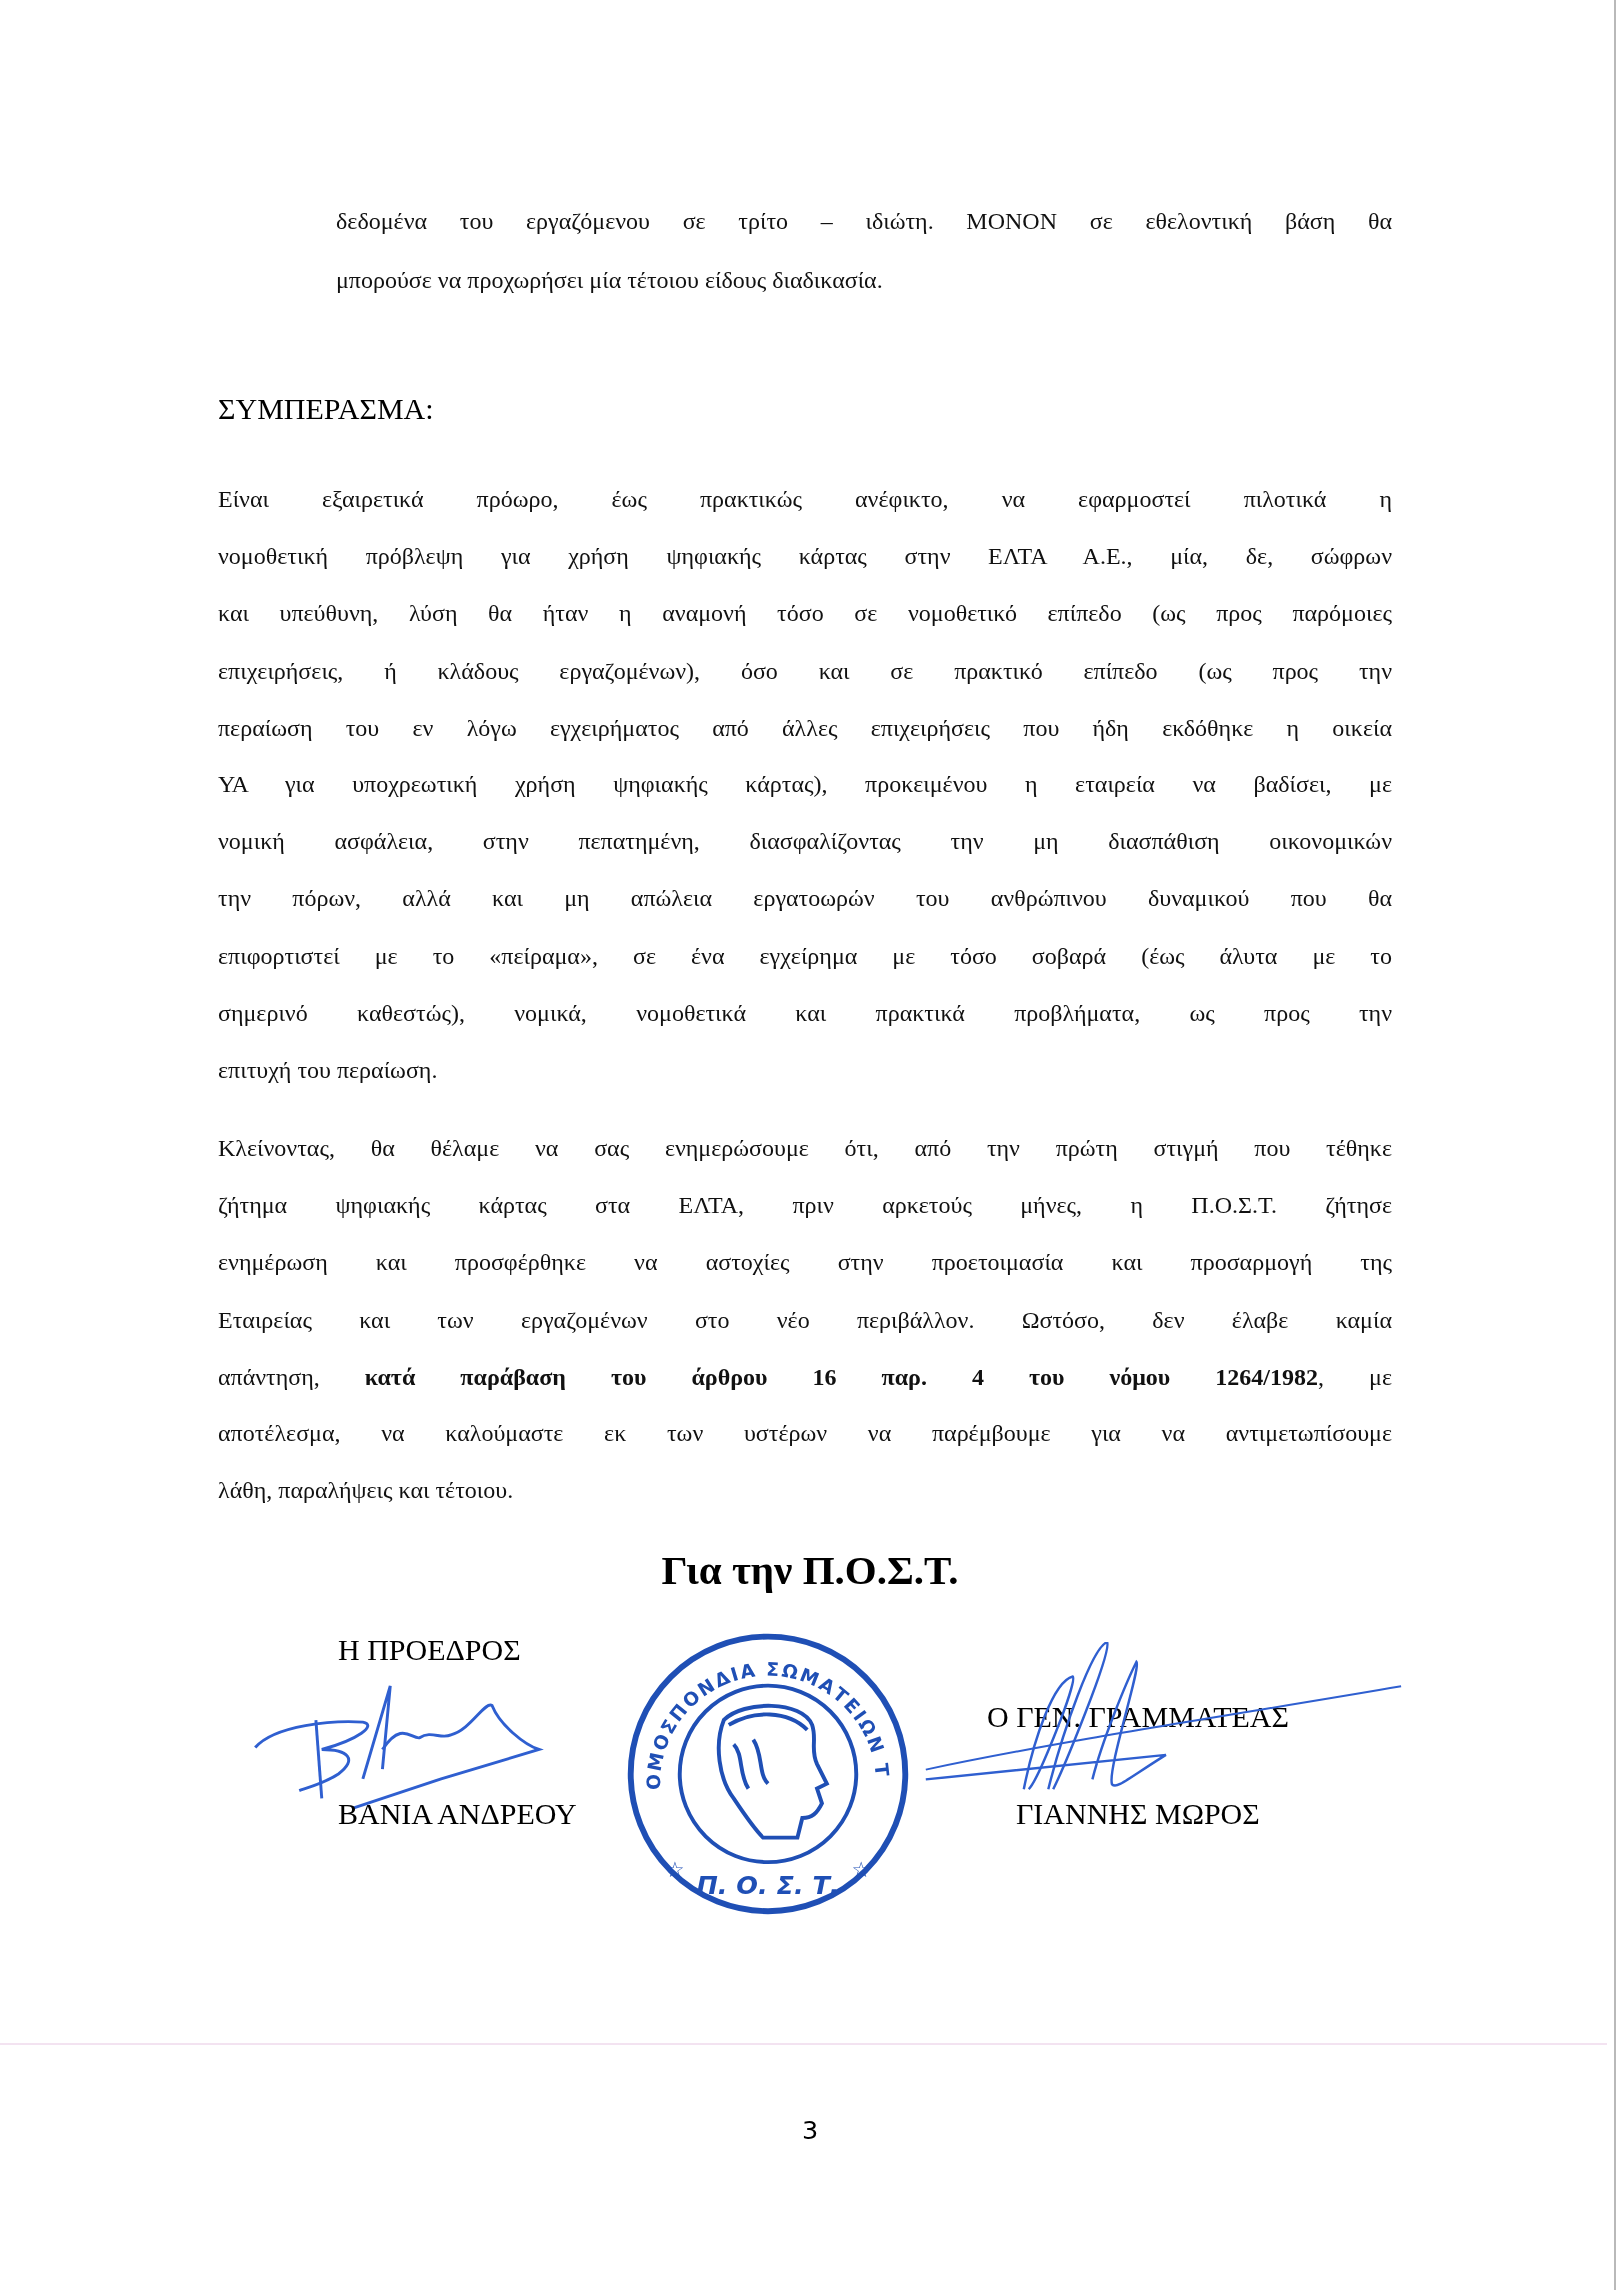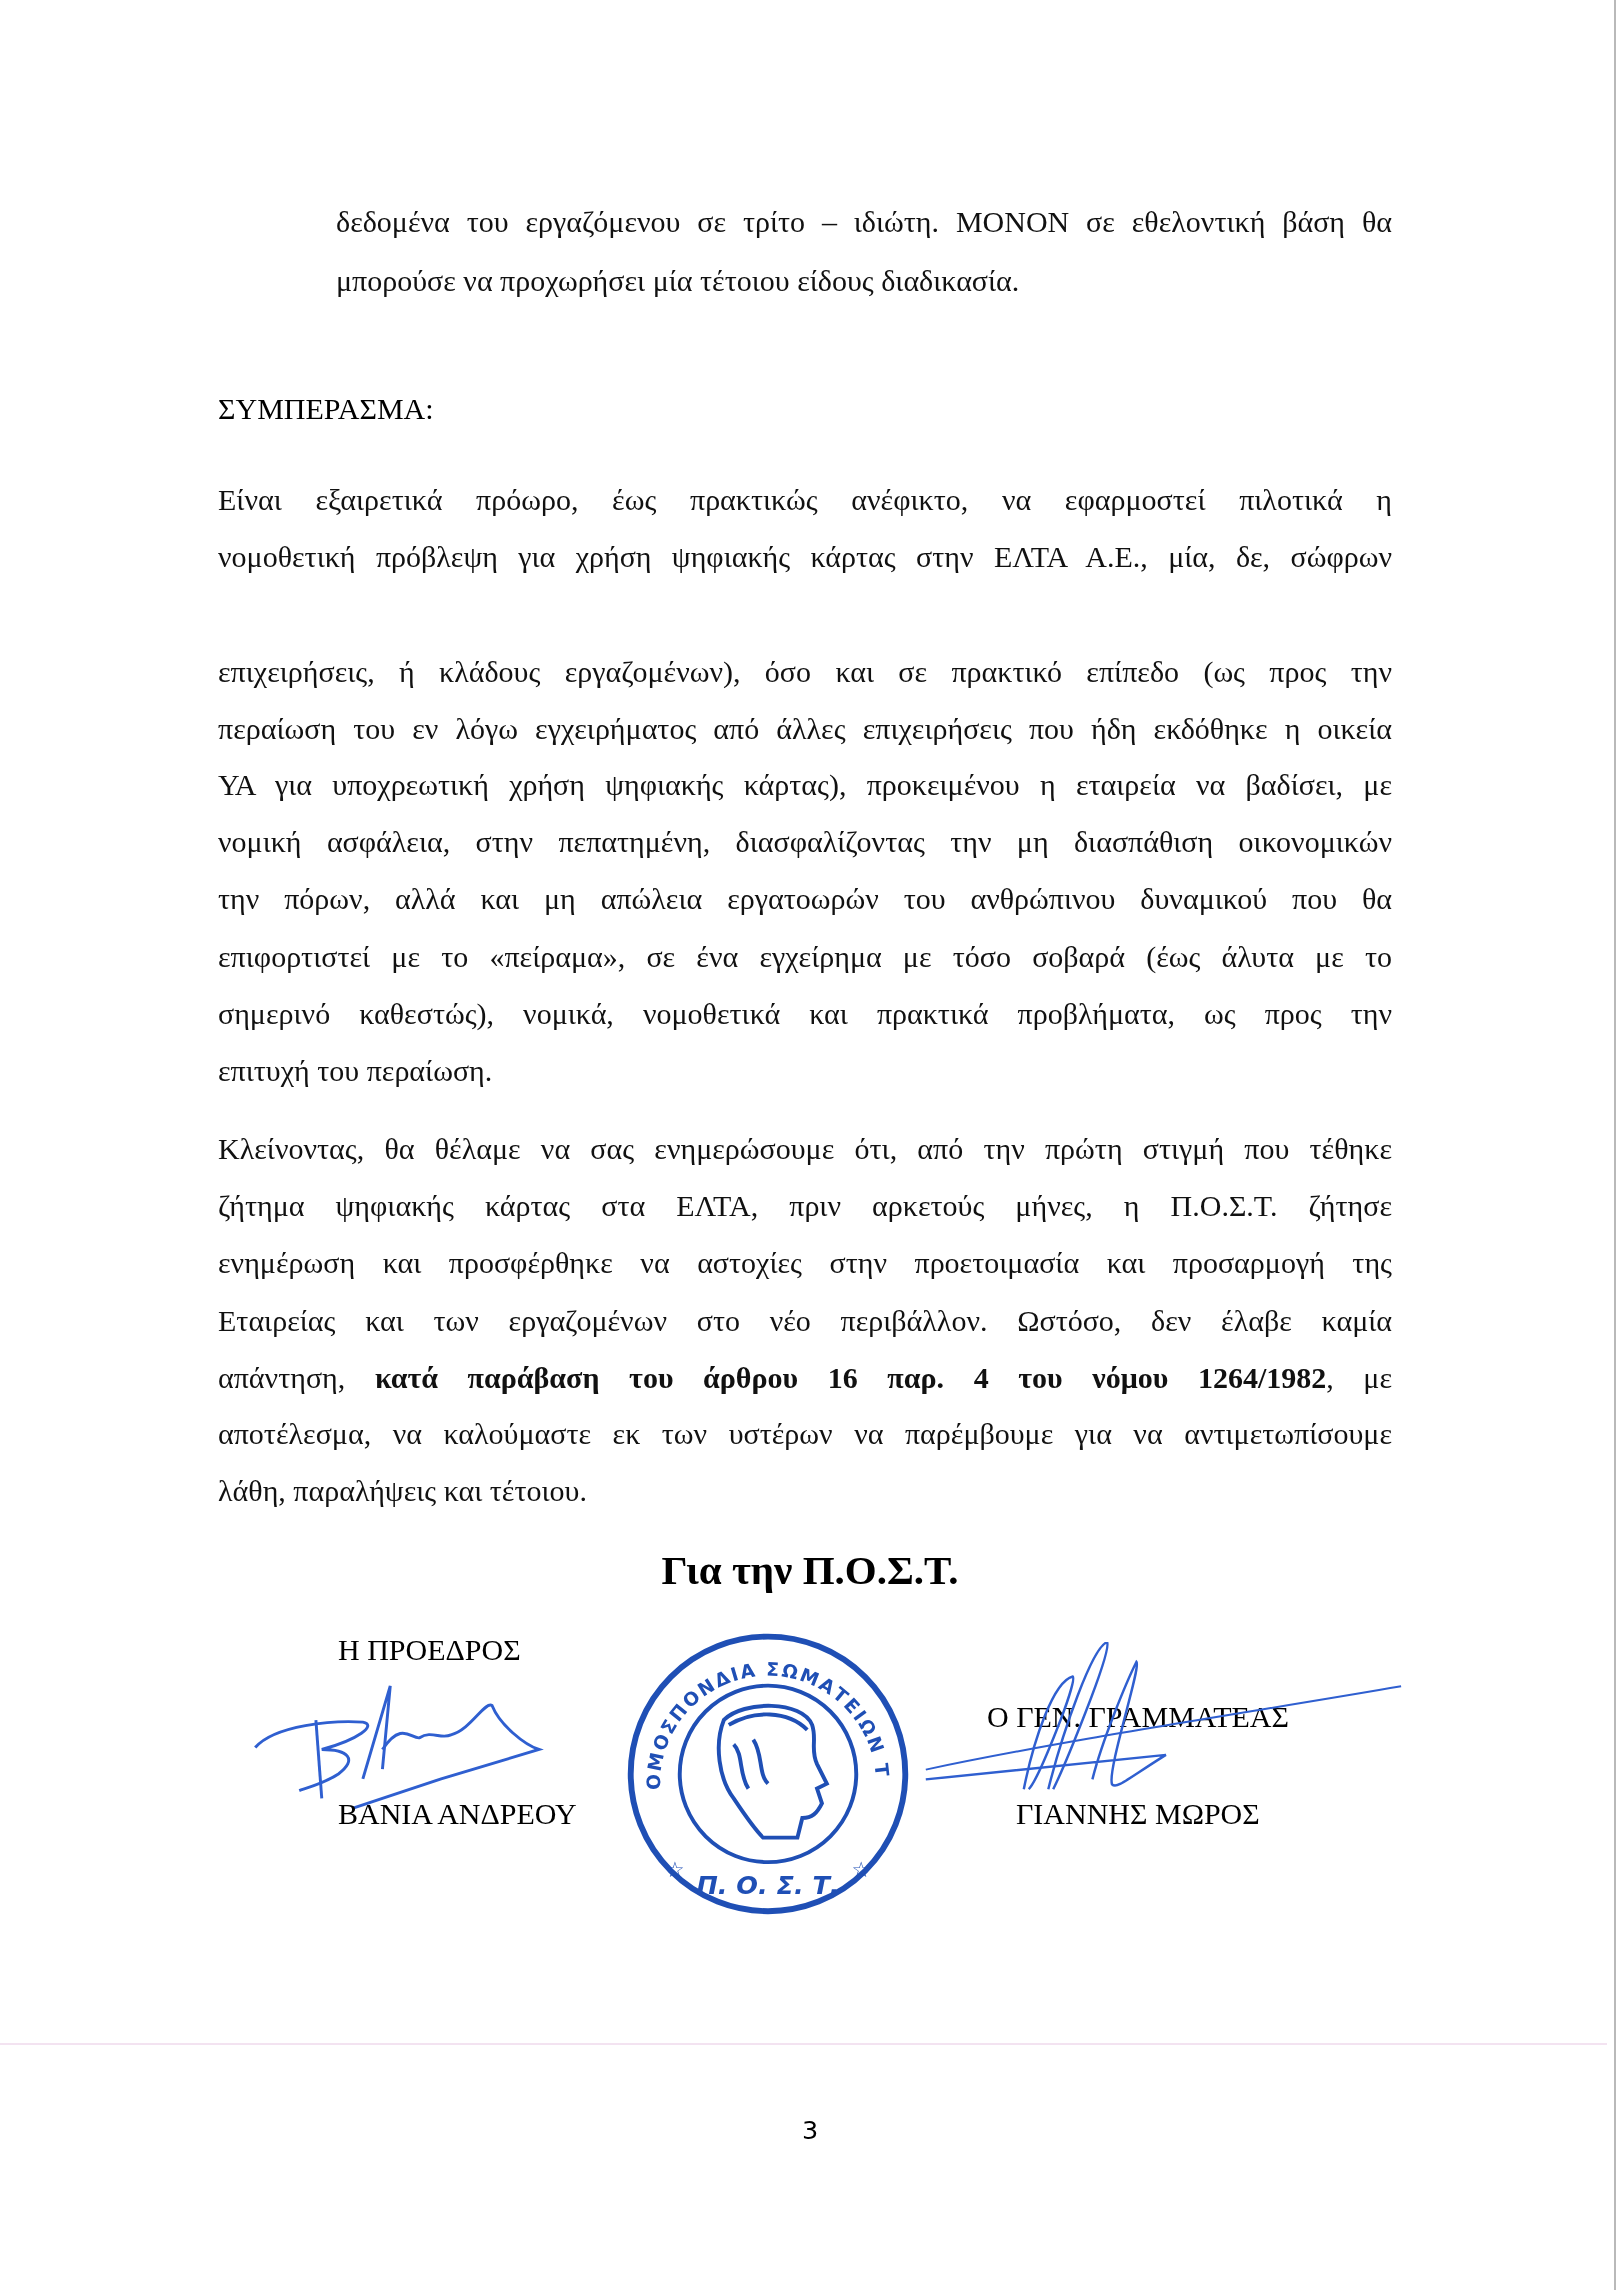--- a/index.html
+++ b/index.html
@@ -1,21 +1,21 @@
 <!DOCTYPE html>
 <html><head>
 <meta charset="utf-8">
 <style>
   html, body { margin: 0; padding: 0; background: #ffffff; }
   body { width: 1620px; height: 2291px; position: relative; overflow: hidden; }
   .page { position: absolute; left: 0; top: 0; width: 1620px; height: 2291px; background: #fff; }
   .edge-line { position: absolute; left: 1614px; top: 0; width: 2px; height: 2291px; background: #b9b9b9; }
   .footer-rule { position: absolute; left: 0; top: 2043px; width: 1607px; height: 2px; background: #f3e3f1; }
   .txt { font-family: "Liberation Serif", serif; font-size: 30px; color: #000000; position: absolute; white-space: nowrap; }
-  .line { position: absolute; left: 218px; width: 1174px; font-family: "Liberation Serif", serif; font-size: 30px; color: #111;
+  .line { position: absolute; left: 218px; width: 1174px; font-family: "Liberation Serif", serif; font-size: 24px; color: #111;
           text-align: justify; text-align-last: justify; white-space: nowrap; line-height: 39px; height: 39px; }
   .line.last { text-align-last: left; }
   .line.indent { left: 336px; width: 1056px; }
   .heading { left: 218px; }
   b { font-weight: bold; }
   .closing { left: 0; width: 1620px; text-align: center; font-weight: bold; font-size: 41px; }
   .sig-title-left { left: 338px; }
   .sig-name-left { left: 338px; }
   .sig-title-right { left: 987px; }
   .sig-name-right { left: 1016px; }
@@ -30,20 +30,21 @@
   <div class="edge-line"></div>
   <div class="footer-rule"></div>
 
   <div class="line indent" style="top:202px;">δεδομένα του εργαζόμενου σε τρίτο – ιδιώτη. ΜΟΝΟΝ σε εθελοντική βάση θα</div>
   <div class="line last" style="top:261px; left:336px;">μπορούσε να προχωρήσει μία τέτοιου είδους διαδικασία.</div>
 
   <div class="txt heading" style="top:392px;">ΣΥΜΠΕΡΑΣΜΑ:</div>
 
   <div class="line" style="top:480px;">Είναι εξαιρετικά πρόωρο, έως πρακτικώς ανέφικτο, να εφαρμοστεί πιλοτικά η</div>
   <div class="line" style="top:537px;">νομοθετική πρόβλεψη για χρήση ψηφιακής κάρτας στην ΕΛΤΑ Α.Ε., μία, δε, σώφρων</div>
+  <div class="line" style="top:594px;">και υπεύθυνη, λύση θα ήταν η αναμονή τόσο σε νομοθετικό επίπεδο (ως προς παρόμοιες</div>
   <div class="line" style="top:652px;">επιχειρήσεις, ή κλάδους εργαζομένων), όσο και σε πρακτικό επίπεδο (ως προς την</div>
   <div class="line" style="top:709px;">περαίωση του εν λόγω εγχειρήματος από άλλες επιχειρήσεις που ήδη εκδόθηκε η οικεία</div>
   <div class="line" style="top:765px;">ΥΑ για υποχρεωτική χρήση ψηφιακής κάρτας), προκειμένου η εταιρεία να βαδίσει, με</div>
   <div class="line" style="top:822px;">νομική ασφάλεια, στην πεπατημένη, διασφαλίζοντας την μη διασπάθιση οικονομικών</div>
   <div class="line" style="top:879px;">την πόρων, αλλά και μη απώλεια εργατοωρών του ανθρώπινου δυναμικού που θα</div>
   <div class="line" style="top:937px;">επιφορτιστεί με το «πείραμα», σε ένα εγχείρημα με τόσο σοβαρά (έως άλυτα με το</div>
   <div class="line last" style="top:1051px;">επιτυχή του περαίωση.</div>
   <div class="line" style="top:994px;">σημερινό καθεστώς), νομικά, νομοθετικά και πρακτικά προβλήματα, ως προς την</div>
 
   <div class="line" style="top:1129px;">Κλείνοντας, θα θέλαμε να σας ενημερώσουμε ότι, από την πρώτη στιγμή που τέθηκε</div>

